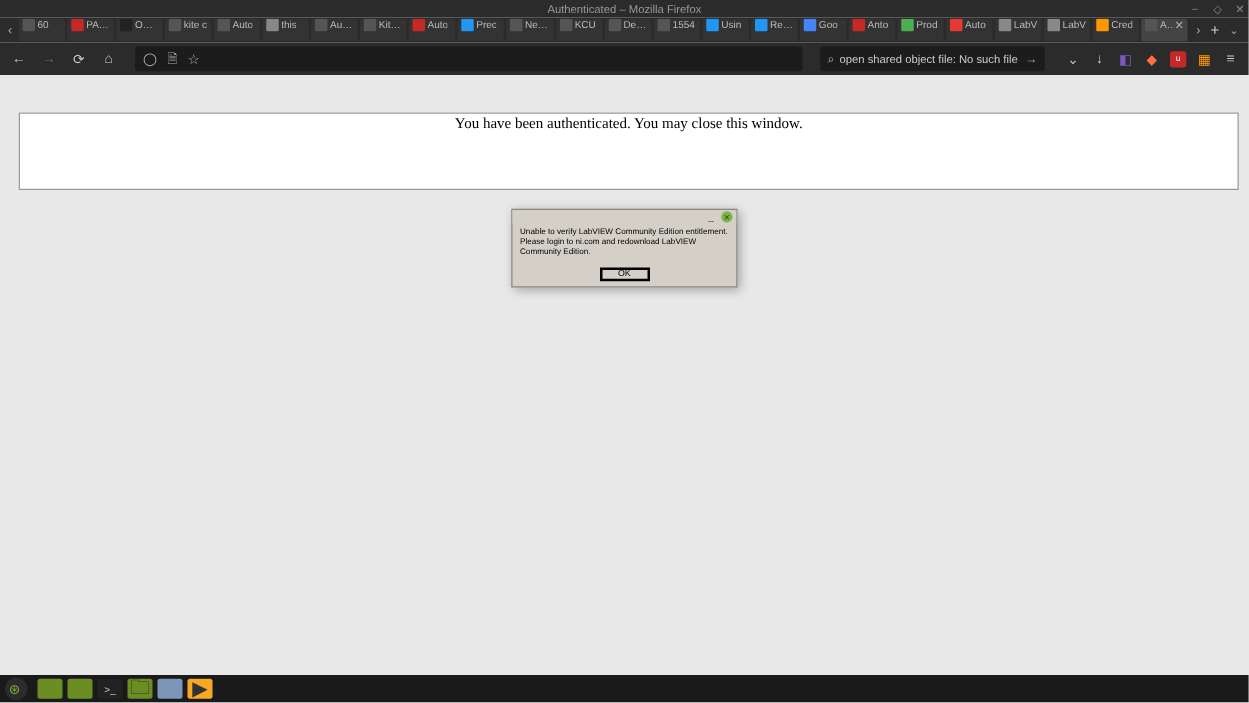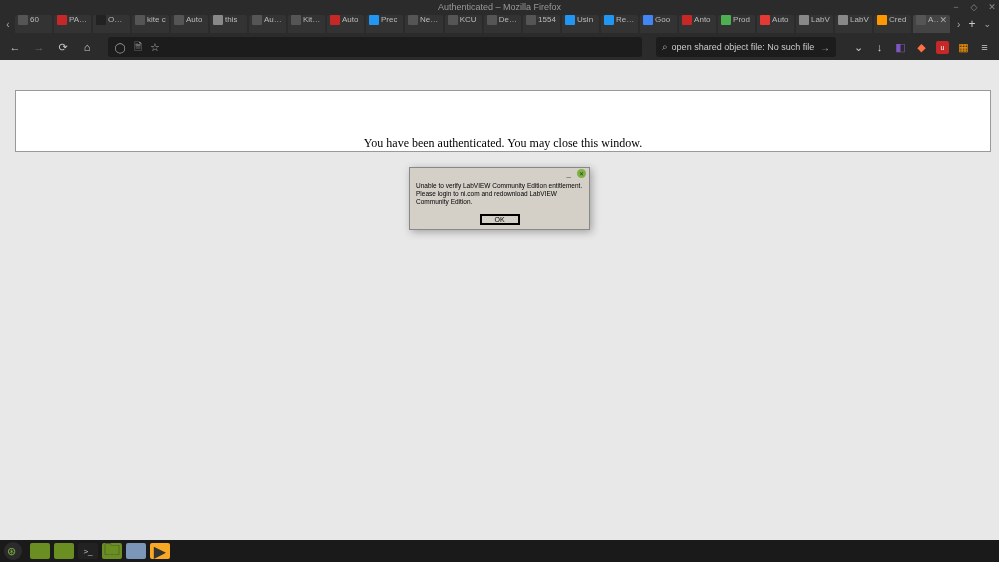--- a/index.html
+++ b/index.html
@@ -26,21 +26,21 @@
 .url-icon{width:12px;height:12px;color:#aaa;display:flex;align-items:center;justify-content:center;font-size:10px}
 .url-text{flex:1;font-size:10px;color:#ccc;white-space:nowrap;overflow:hidden}
 .url-star{color:#aaa;font-size:11px;cursor:pointer}
 .search-area{width:180px;height:20px;background:#1c1c1c;border-radius:3px;display:flex;align-items:center;padding:0 6px;gap:4px}
 .search-icon{color:#aaa;font-size:10px}
 .search-text{flex:1;font-size:9px;color:#ccc;white-space:nowrap;overflow:hidden}
 .search-go{color:#aaa;font-size:10px;cursor:pointer}
 .toolbar-icons{display:flex;align-items:center;gap:8px;margin-left:6px}
 .tb-icon{width:13px;height:13px;cursor:pointer;display:flex;align-items:center;justify-content:center;font-size:11px}
 .content{position:absolute;top:60px;left:0;right:0;bottom:22px;background:#e8e8e8}
-.main-box{position:absolute;top:30px;left:15px;right:8px;height:62px;background:#fff;border:1px solid #999;display:flex;align-items:flex-end;justify-content:center}
+.main-box{position:absolute;top:30px;left:15px;right:8px;height:62px;background:#fff;border:1px solid #999;display:flex;align-items:flex-start;justify-content:center}
 .auth-text{font-size:12px;color:#000;font-family:Georgia,serif}
 .dialog{position:absolute;top:107px;left:409px;width:181px;height:63px;background:#d4d0c8;border:1px solid #888;box-shadow:2px 2px 8px rgba(0,0,0,0.3)}
 .dlg-titlebar{height:11px;background:#d4d0c8;display:flex;align-items:center;justify-content:flex-end;padding:0 3px;gap:6px}
 .dlg-min{font-size:8px;color:#444;cursor:pointer}
 .dlg-close{width:9px;height:9px;background:#7cb342;border-radius:50%;cursor:pointer;display:flex;align-items:center;justify-content:center;font-size:6px;color:#333}
 .dlg-body{padding:3px 6px;font-size:6.5px;color:#000;line-height:1.2}
 .dlg-footer{display:flex;justify-content:center;margin-top:6px}
 .dlg-ok{width:40px;height:11px;background:#d4d0c8;border:2px solid #000;font-size:7px;cursor:pointer;display:flex;align-items:center;justify-content:center}
 .taskbar{position:absolute;bottom:0;left:0;right:0;height:22px;background:#1a1a1a;display:flex;align-items:center;padding:0 4px}
 .start-btn{width:18px;height:18px;background:#2b2b2b;border-radius:50%;display:flex;align-items:center;justify-content:center;cursor:pointer;margin-right:6px}

